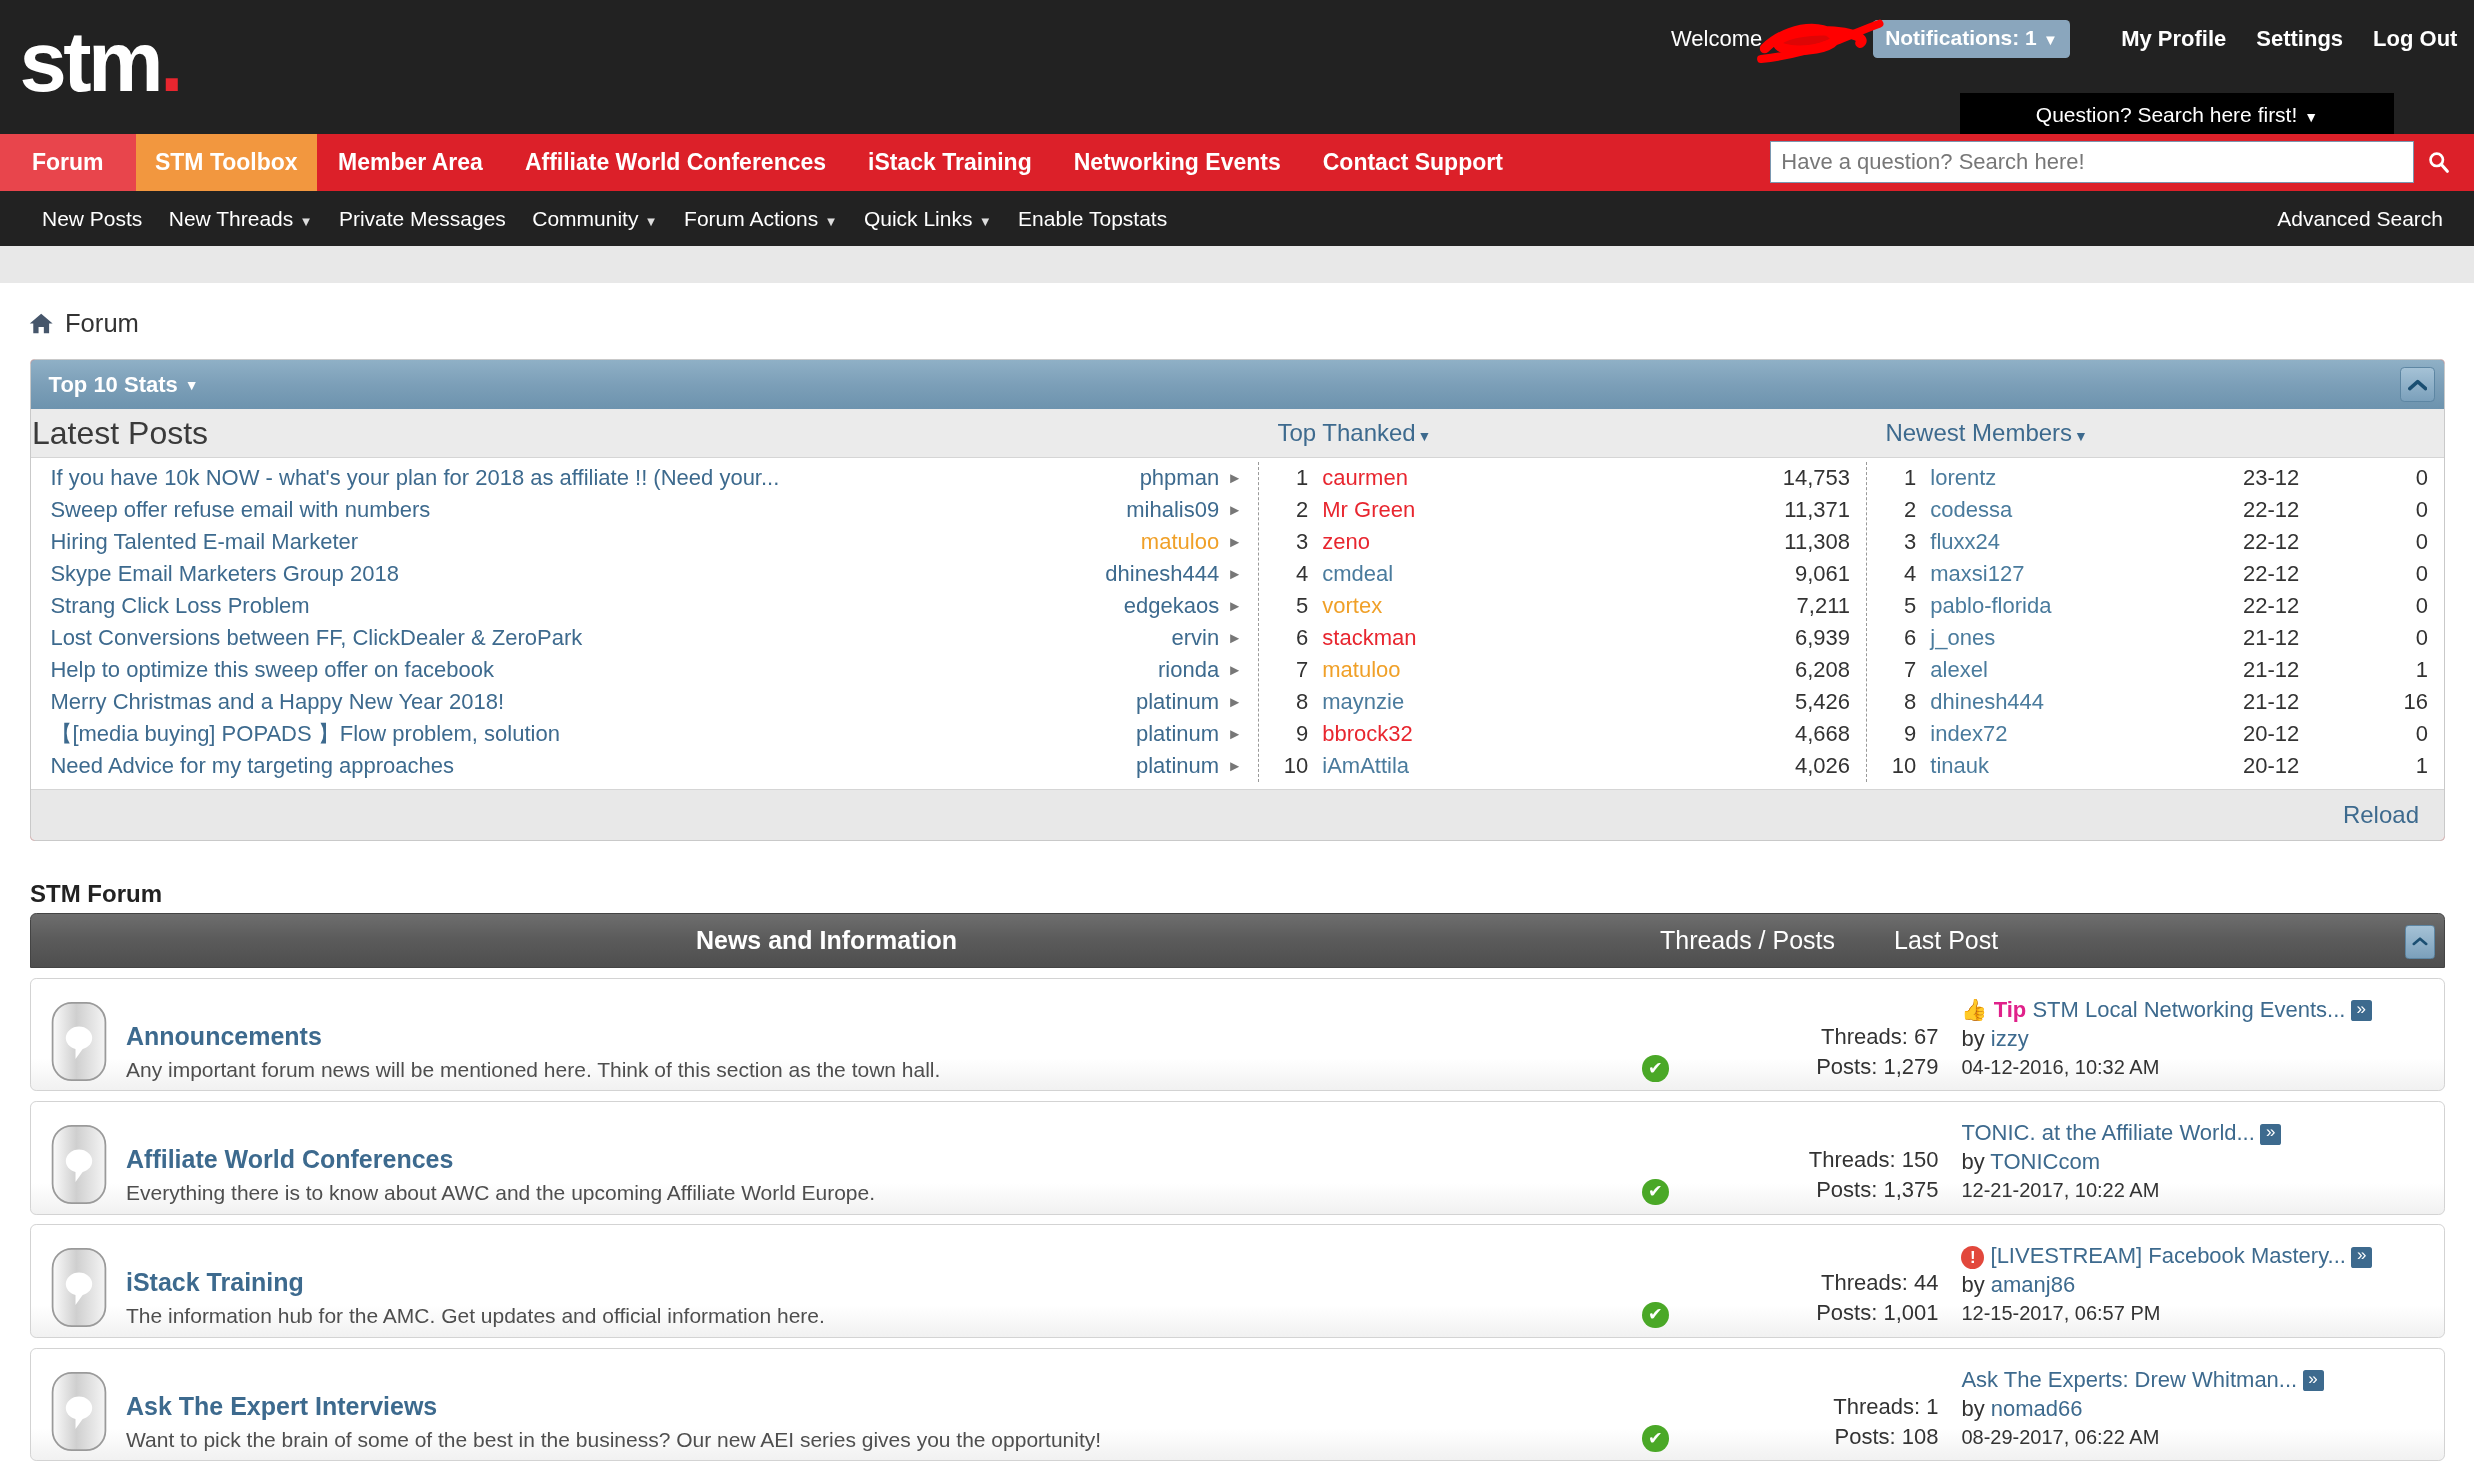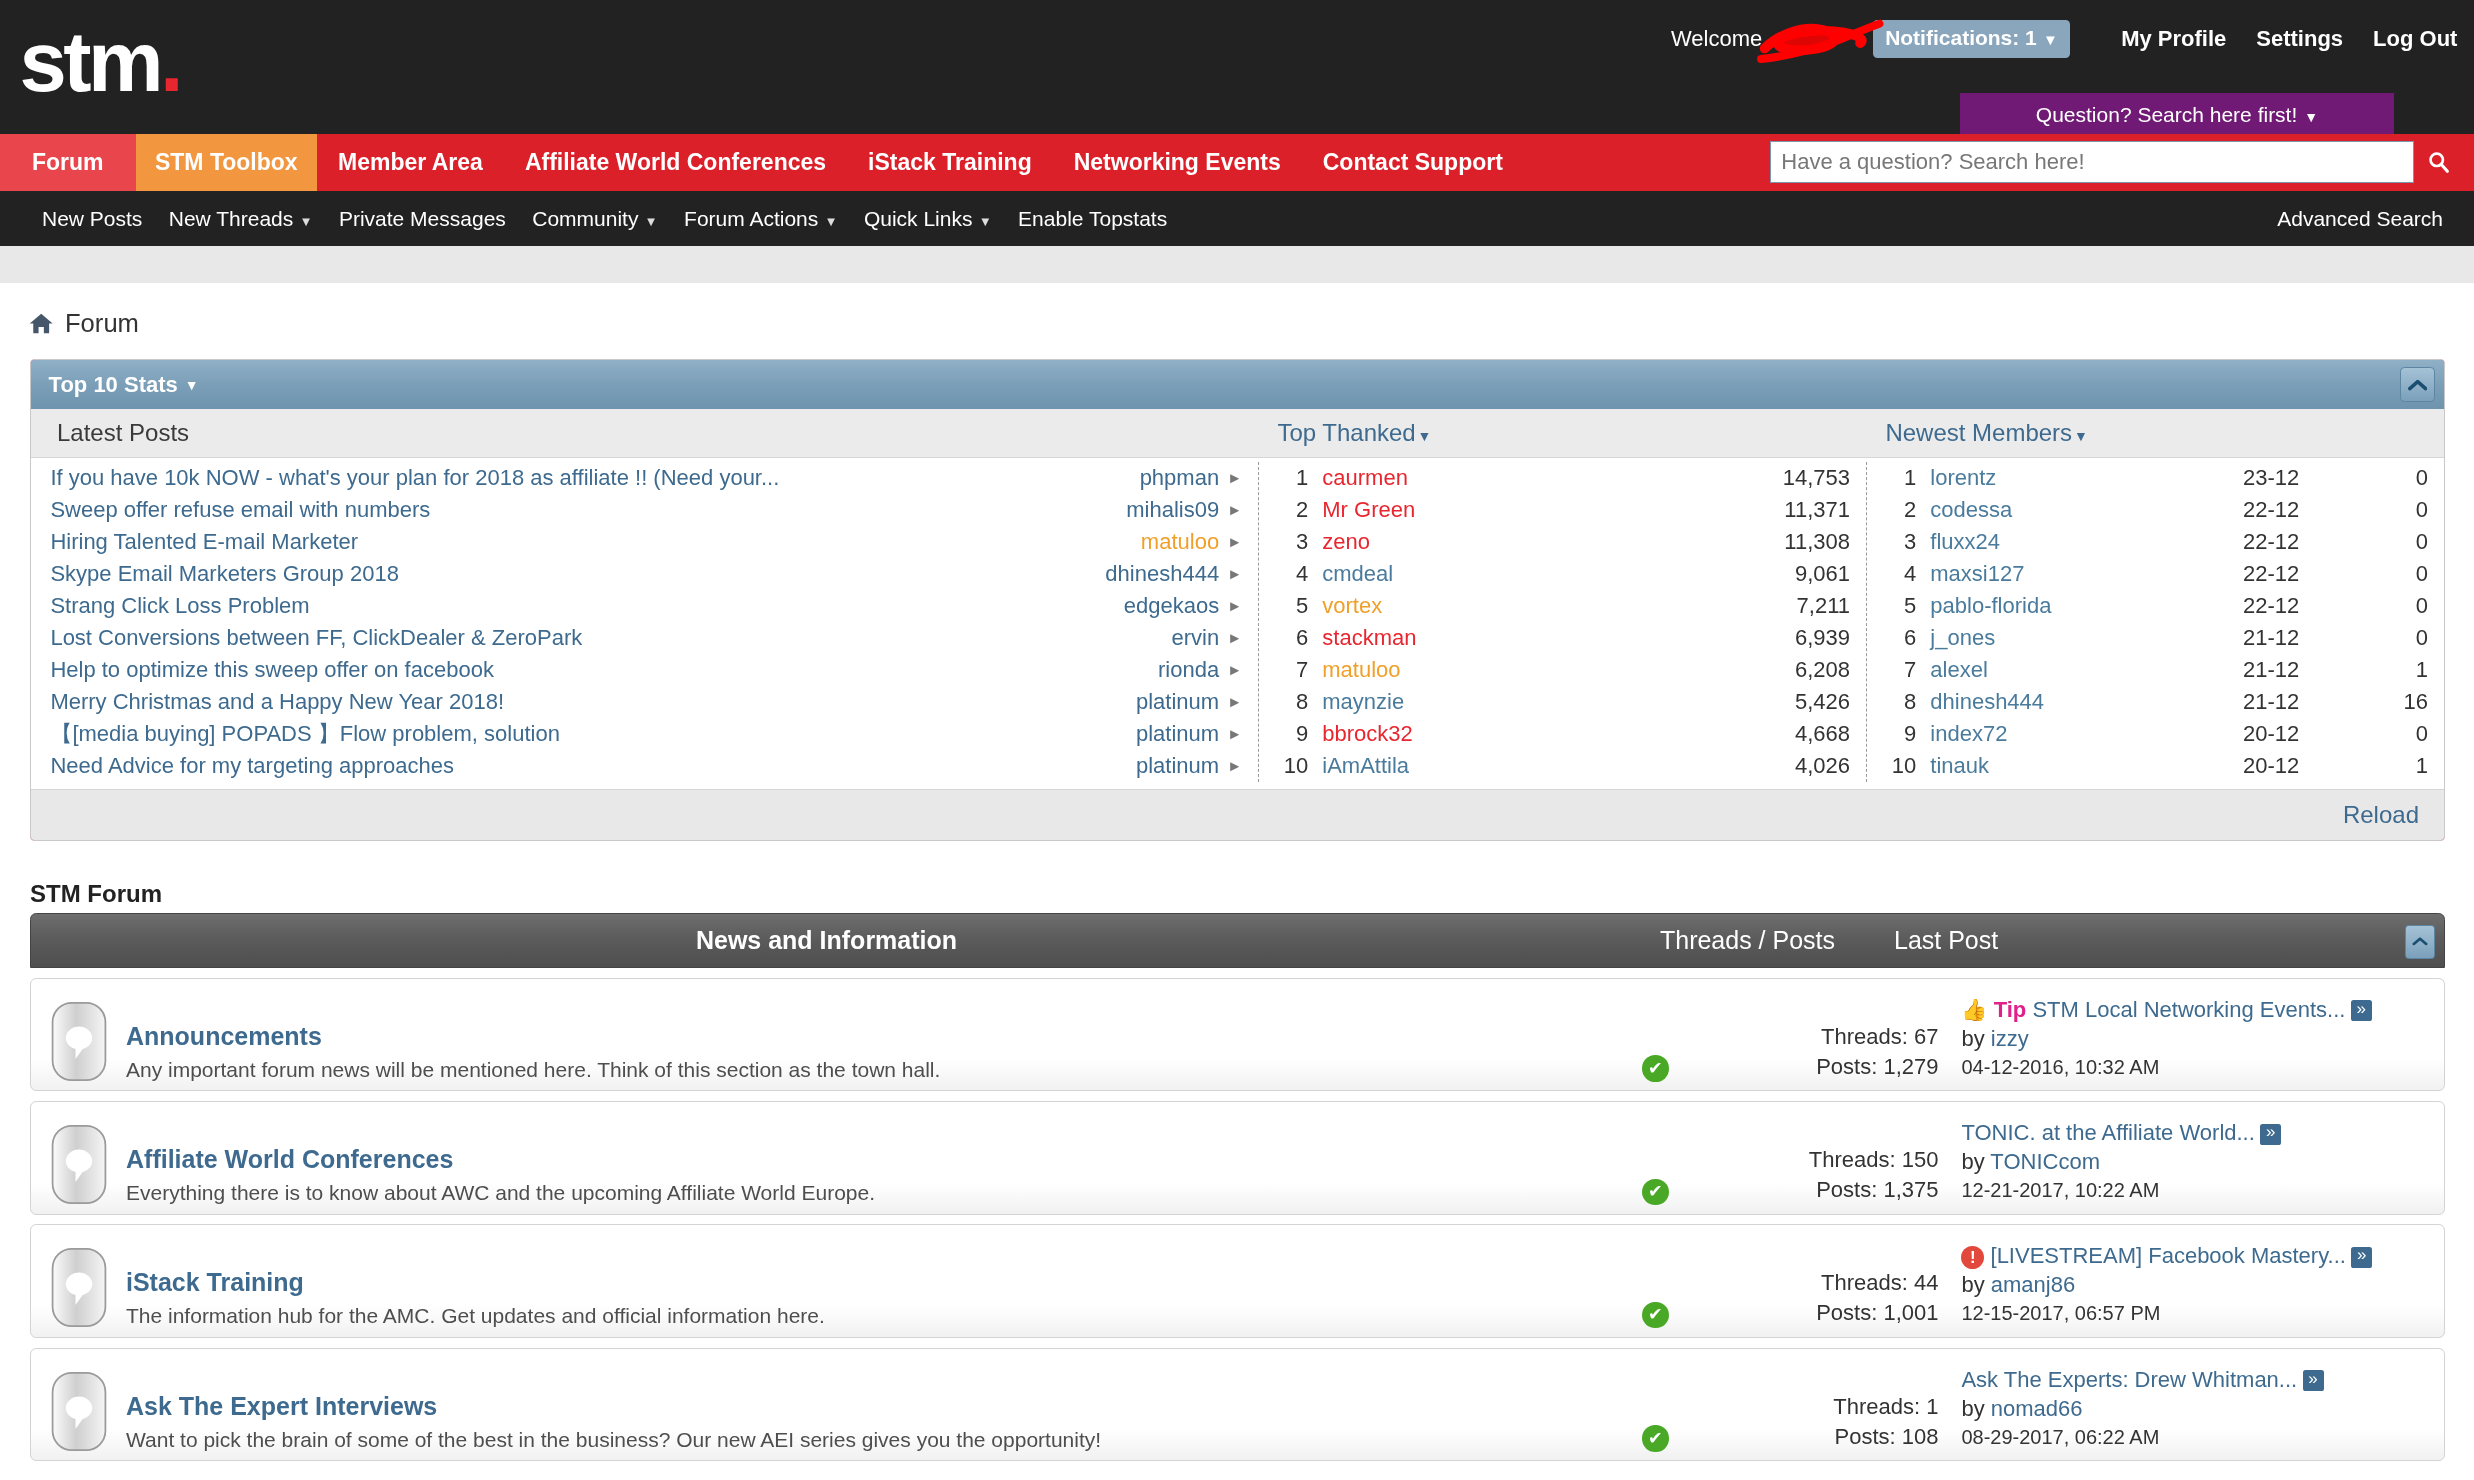--- a/index.html
+++ b/index.html
@@ -66,21 +66,21 @@
     color: #ffffff;
     font-size: 22px;
     font-weight: bold;
     text-decoration: none;
     margin-left: 30px;
   }
 
   .qbtn {
     position: absolute;
     right: 81px; top: 93px;
-    background: #701a75;
+    background: #000000;
     color: #ffffff;
     font-size: 21px;
     padding: 9.7px 0 11.5px 0;
     width: 434px;
     text-align: center;
     white-space: nowrap;
   }
   .qbtn .caret { font-size: 14px; margin-left: 7px; }
 
   
@@ -200,21 +200,21 @@
     cursor: pointer;
   }
 
   .stats-colheads {
     display: flex;
     background: #ebebeb;
     border-bottom: 0.9px solid #d5d5d5;
     height: 49px;
     align-items: center;
   }
-  .ch-latest { width: 1227px; padding-left: 26px; font-size: 24px; color: #3a3a3a; }
+  .ch-latest { width: 1227px; padding-left: 1px; font-size: 32px; color: #3a3a3a; }
   .ch-thanked { width: 608px; padding-left: 19.4px; font-size: 24px; color: #3d6a8e; }
   .ch-newest { flex: 1; padding-left: 19.4px; font-size: 24px; color: #3d6a8e; }
   .ch-caret { font-size: 14px; margin-left: 1.8px; }
 
   .stats-body { display: flex; background: #fff; padding: 3.5px 0 7px 0; }
 
   .col-latest { width: 1227px; }
   .col-thanked { width: 608px; border-left: 0.9px dashed #999; }
   .col-newest { flex: 1; border-left: 0.9px dashed #999; }
 

